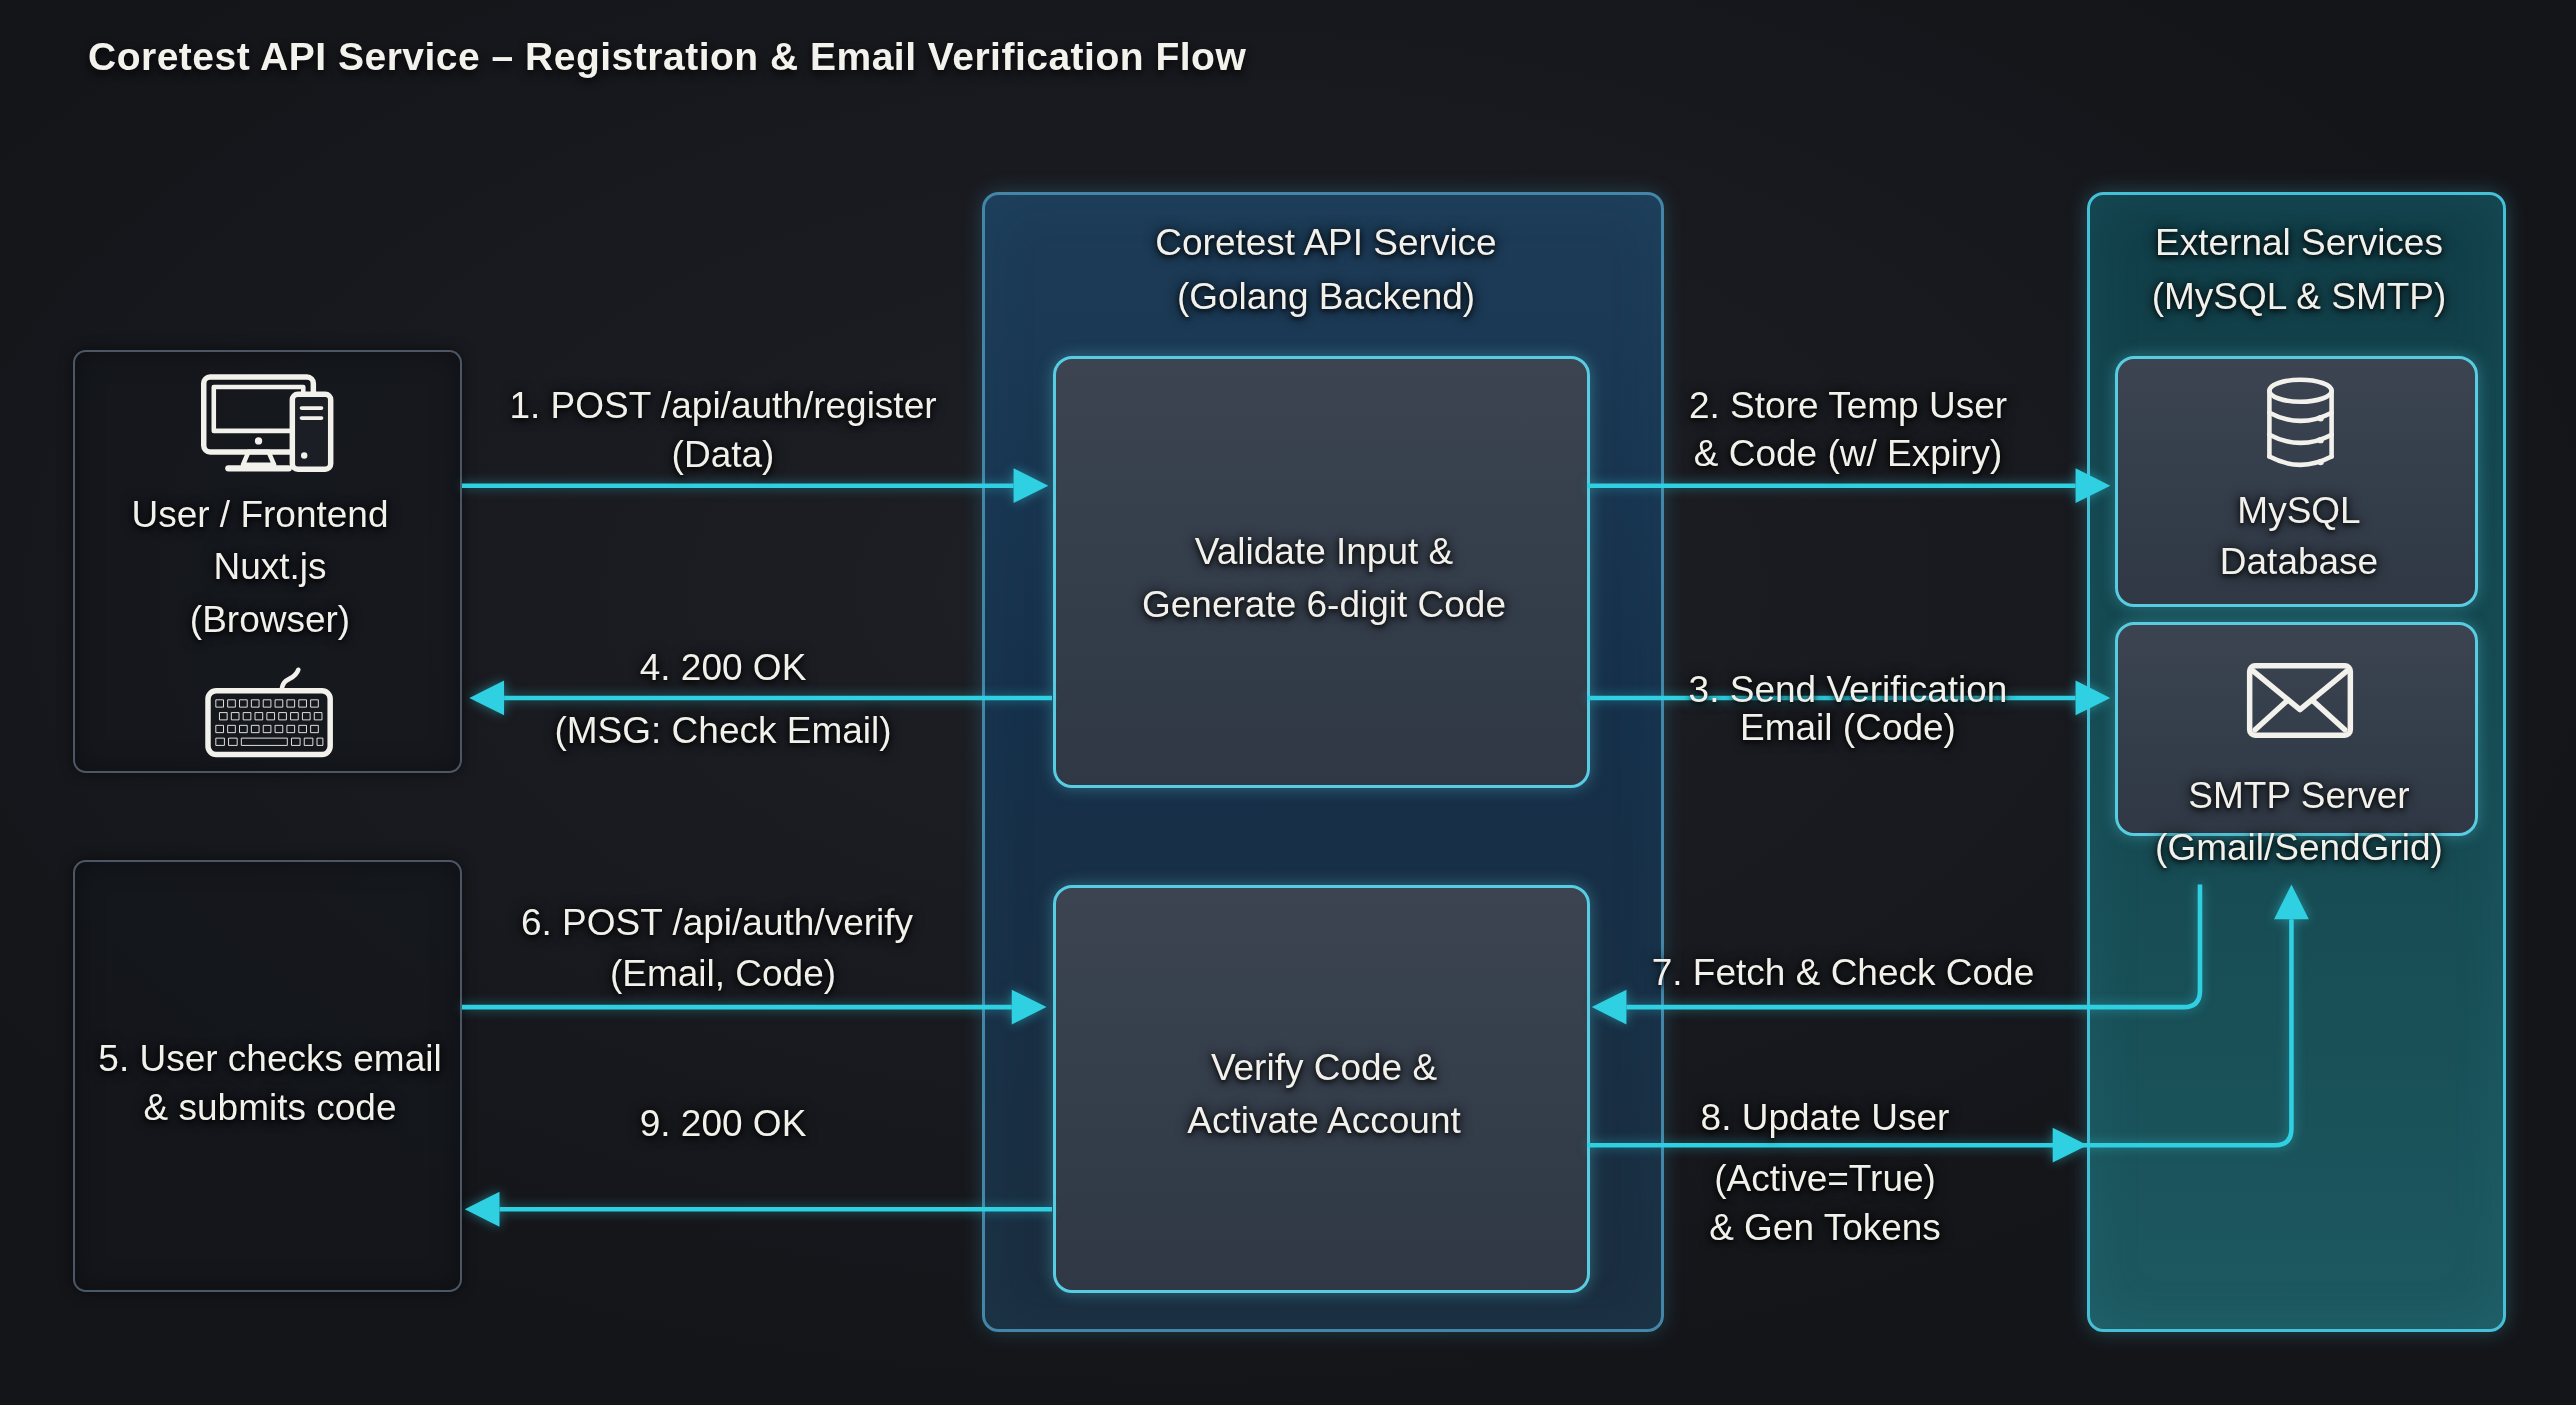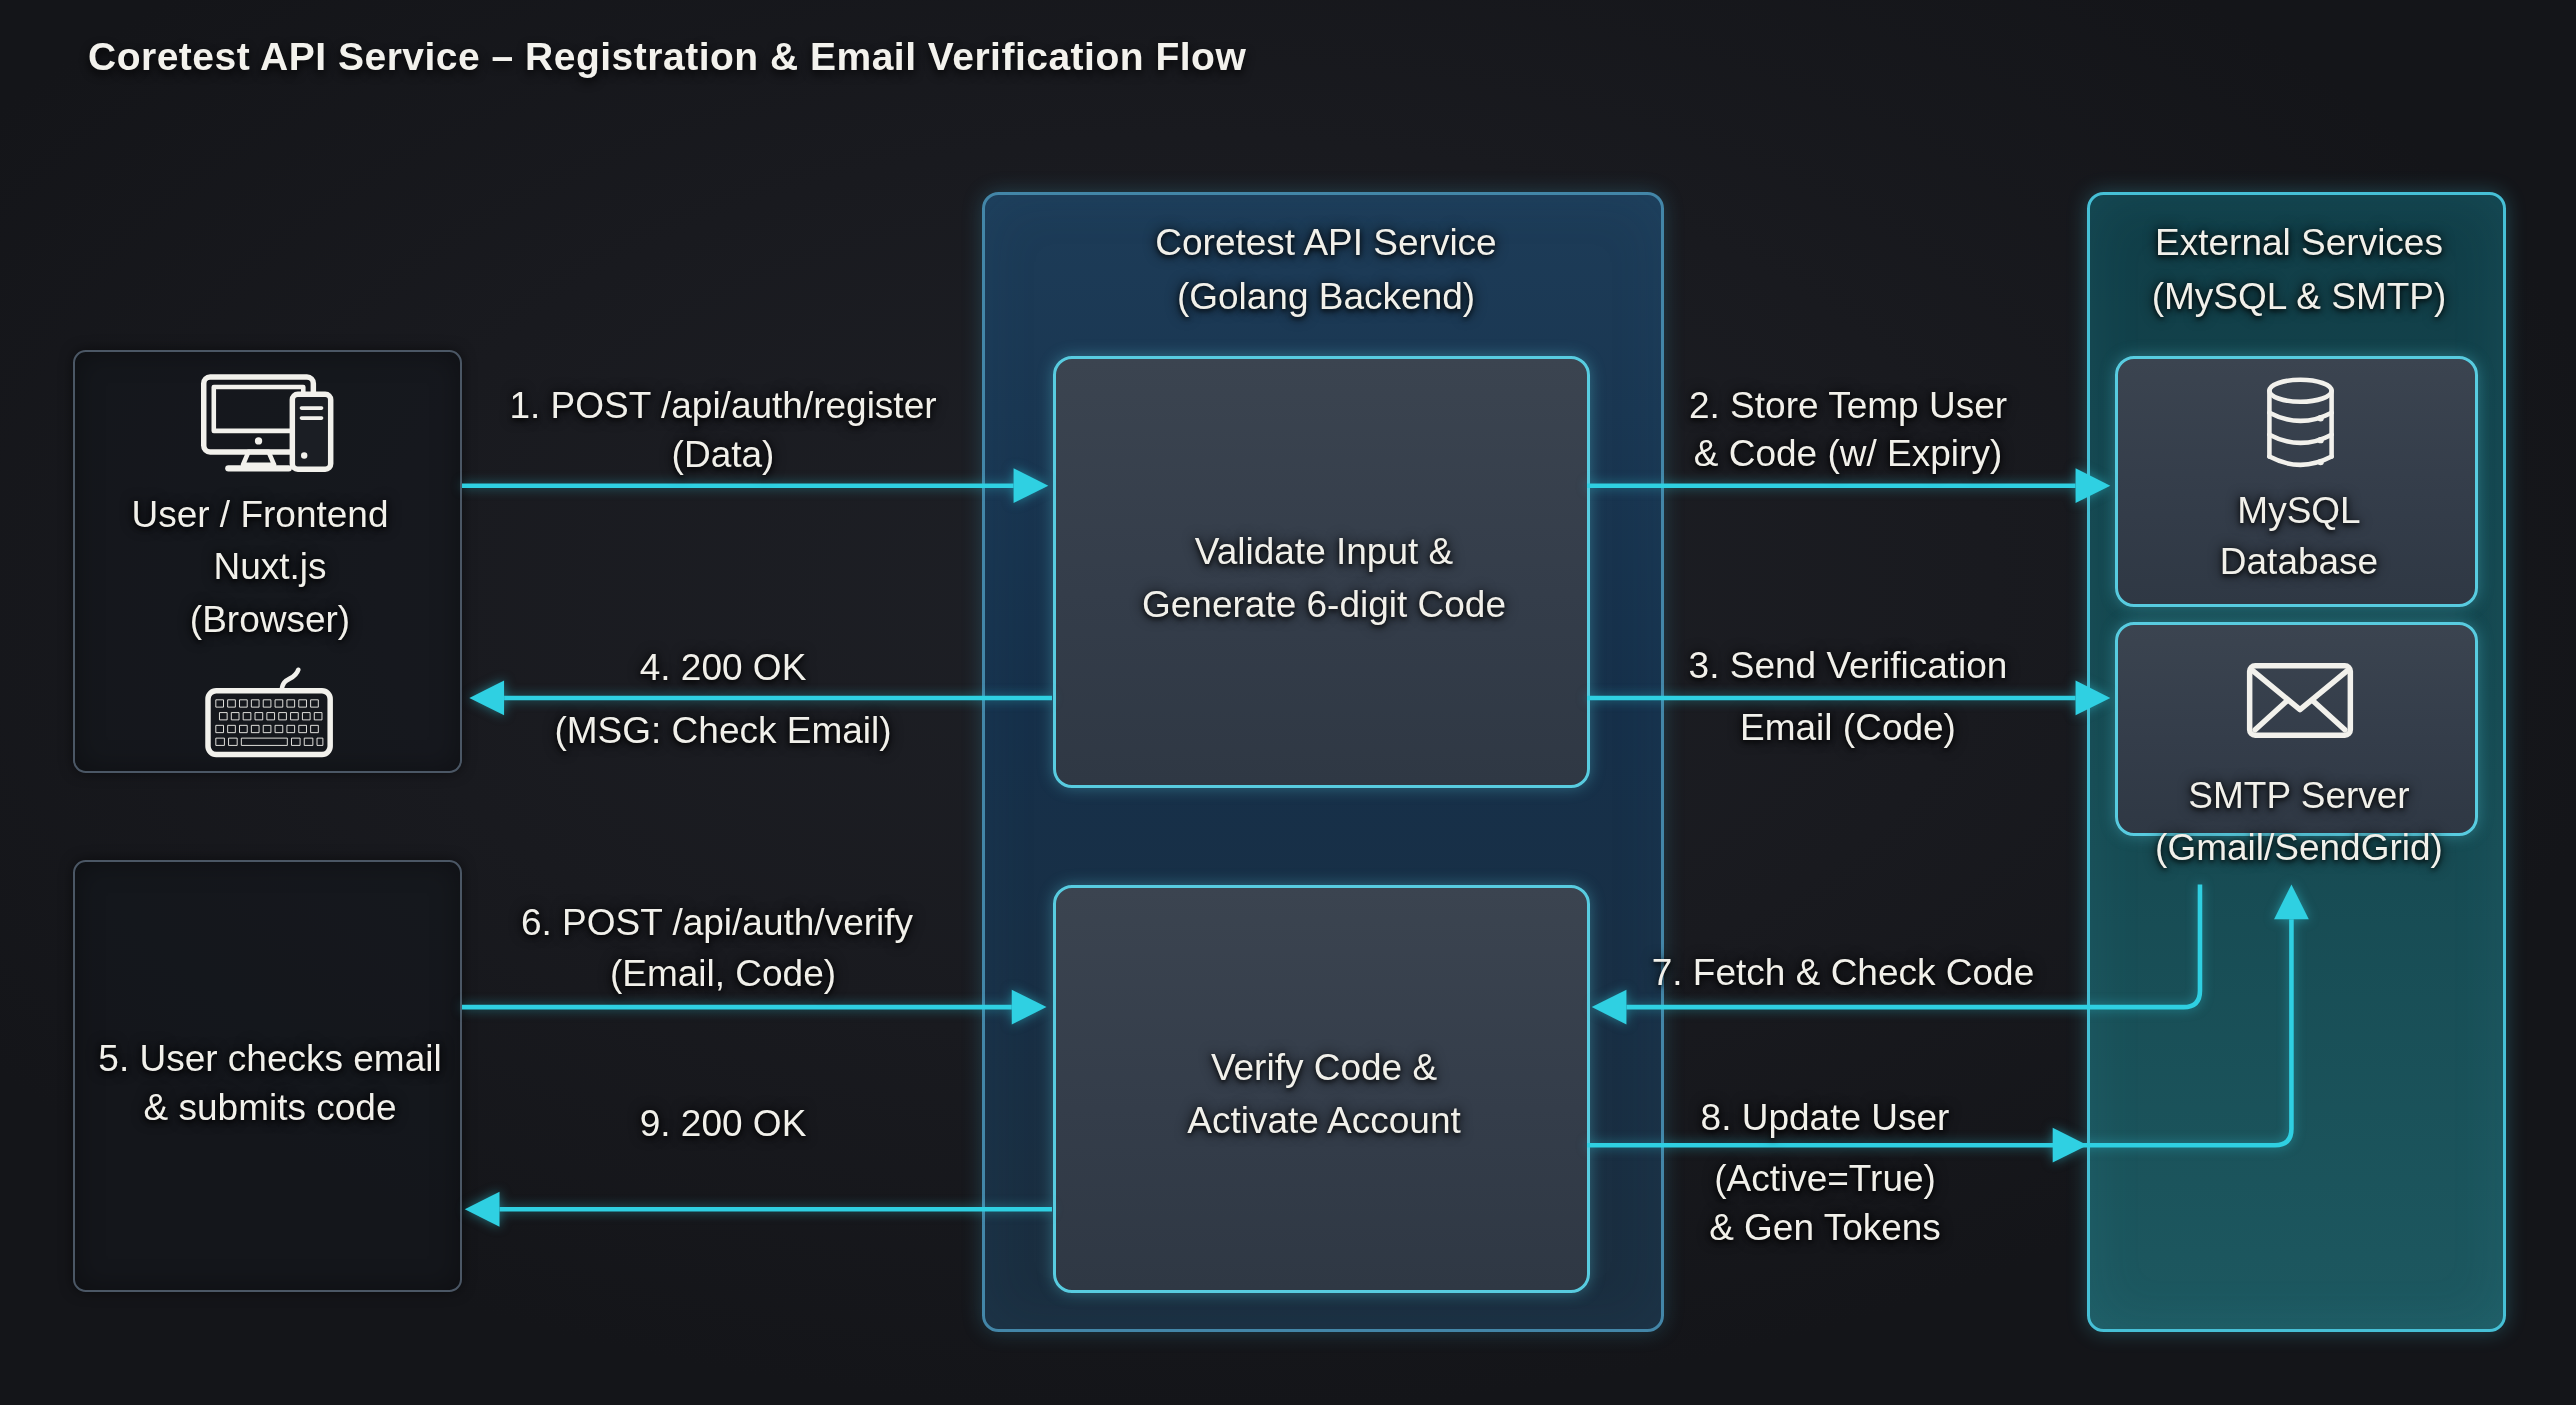--- a/index.html
+++ b/index.html
@@ -177,21 +177,21 @@
     <path d="M1150 1322 H546"></path>
     <polygon points="508,1322 546,1303 546,1341"></polygon>
   </svg>
 
   <div class="t" style="left:723px;top:405px;">1. POST /api/auth/register</div>
   <div class="t" style="left:723px;top:454px;">(Data)</div>
 
   <div class="t" style="left:1848px;top:405px;">2. Store Temp User</div>
   <div class="t" style="left:1848px;top:453px;">&amp; Code (w/ Expiry)</div>
 
-  <div class="t" style="left:1848px;top:665px;">3. Send Verification</div>
+  <div class="t" style="left:1848px;top:689px;">3. Send Verification</div>
   <div class="t" style="left:1848px;top:727px;">Email (Code)</div>
 
   <div class="t" style="left:723px;top:667px;">4. 200 OK</div>
   <div class="t" style="left:723px;top:730px;">(MSG: Check Email)</div>
 
   <div class="t" style="left:705px;top:922px;margin-left:12px;">6. POST /api/auth/verify</div>
   <div class="t" style="left:723px;top:973px;">(Email, Code)</div>
 
   <div class="t" style="left:1843px;top:972px;">7. Fetch &amp; Check Code</div>
 

